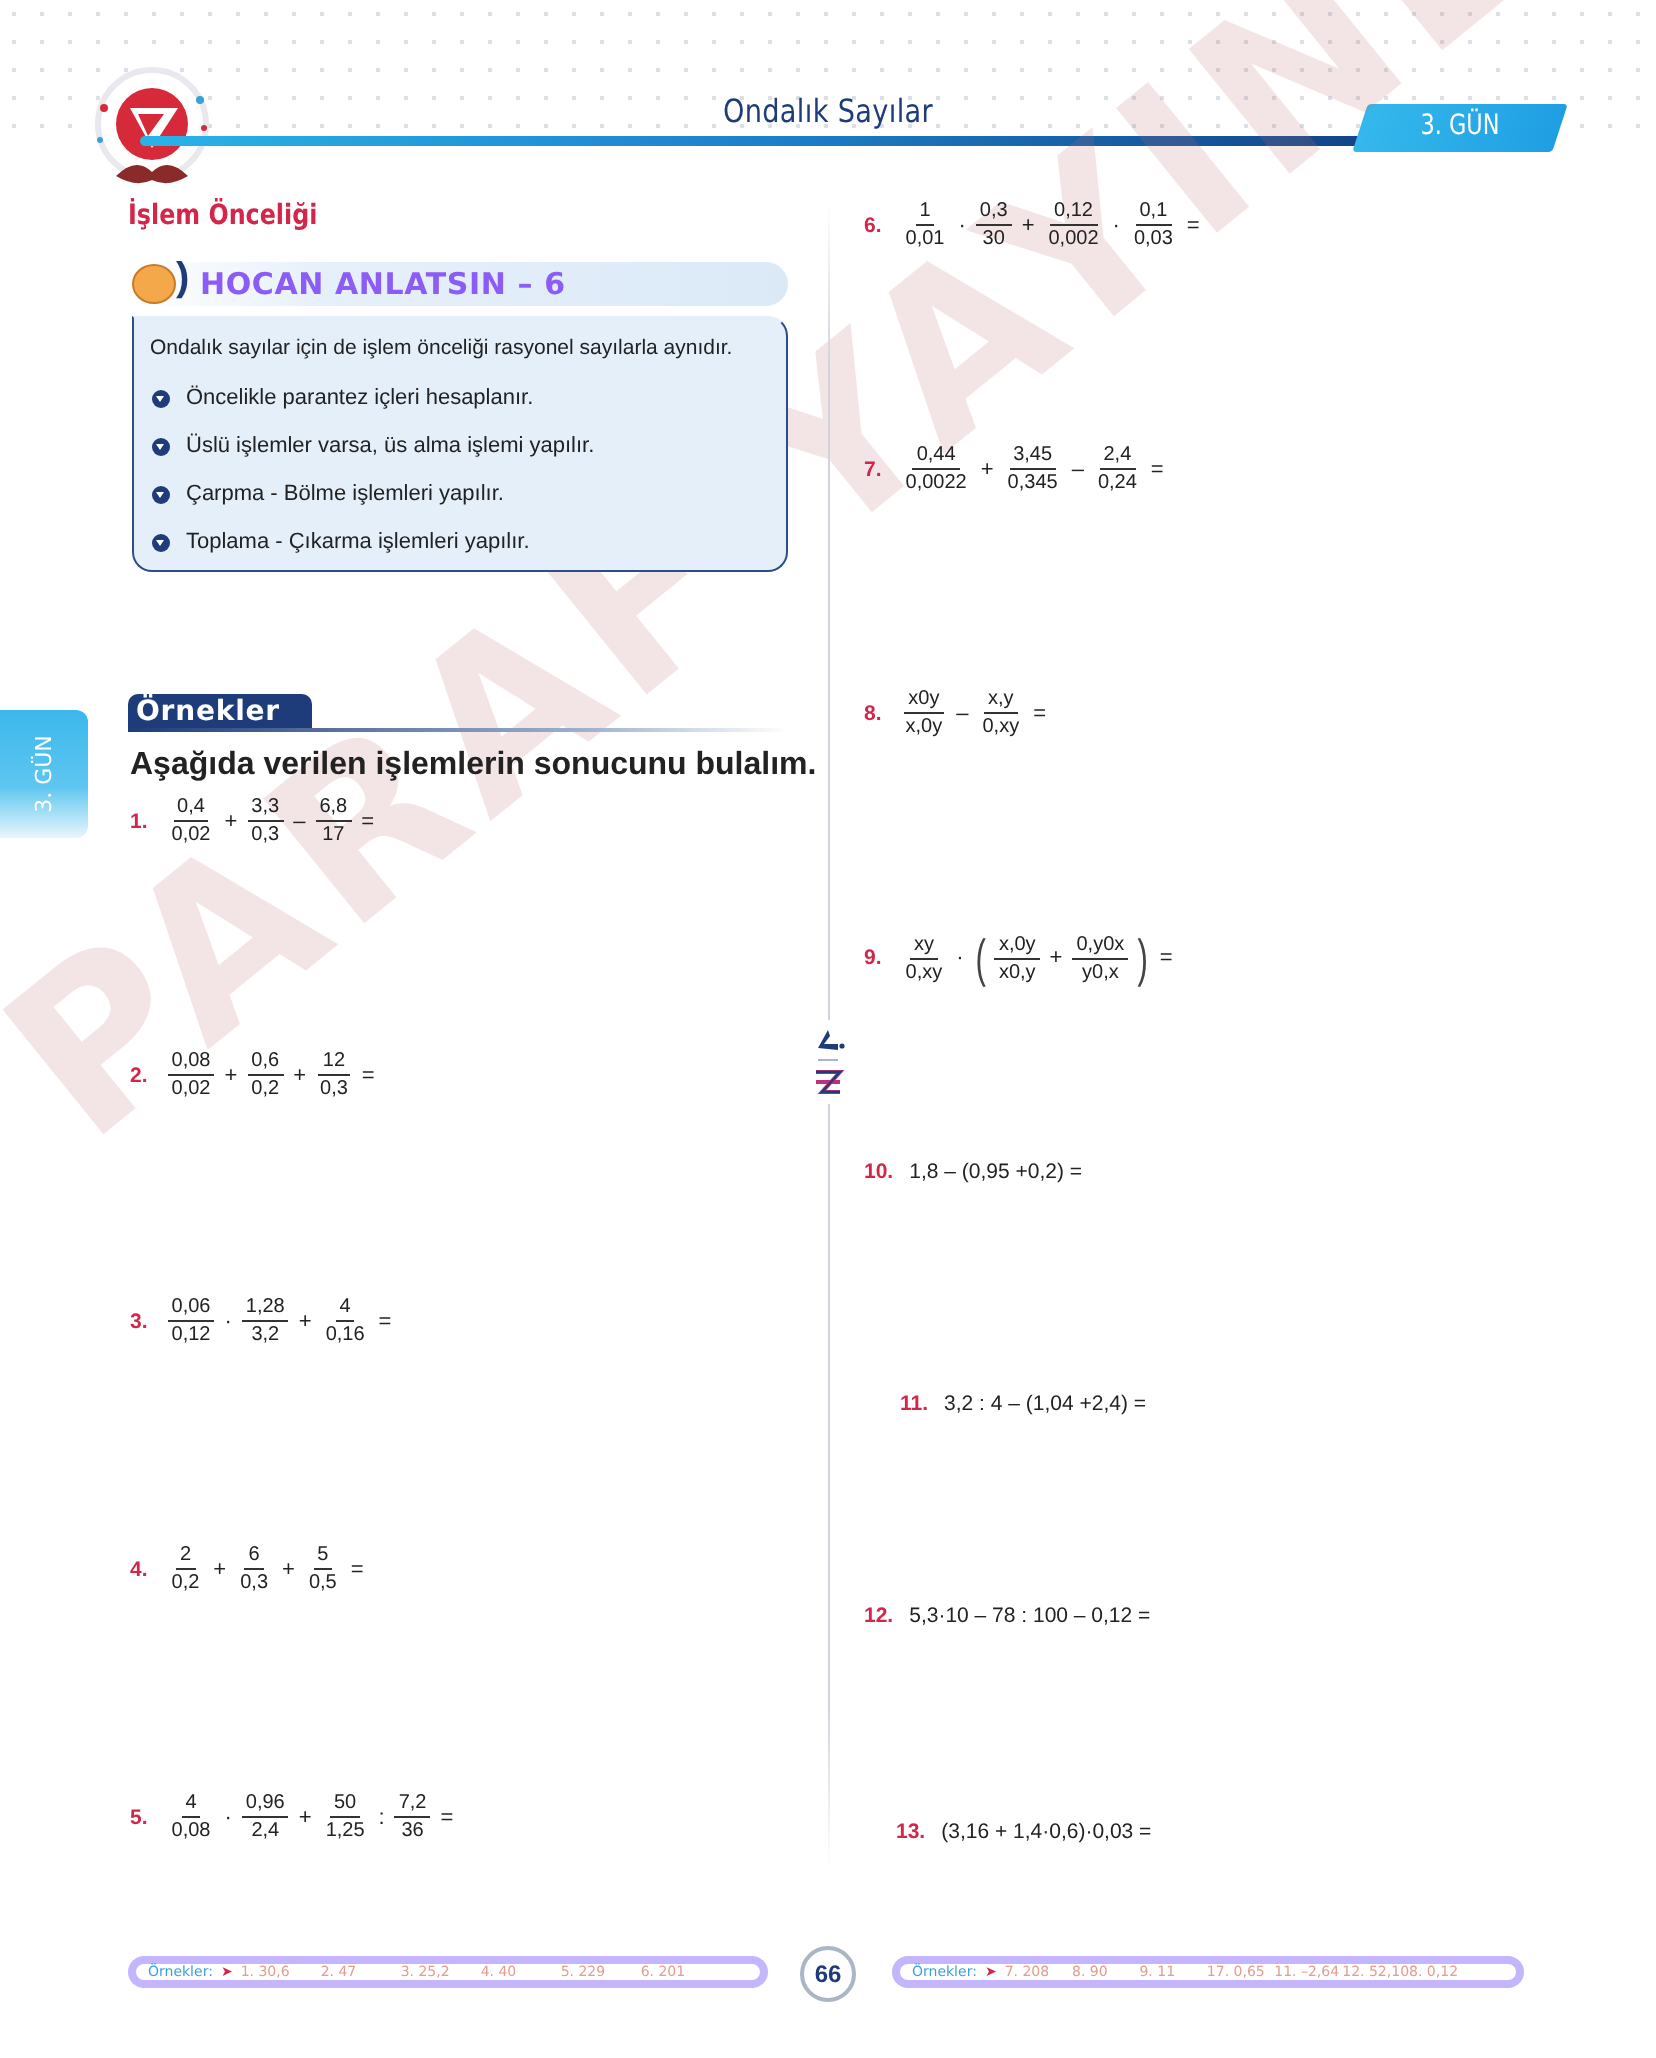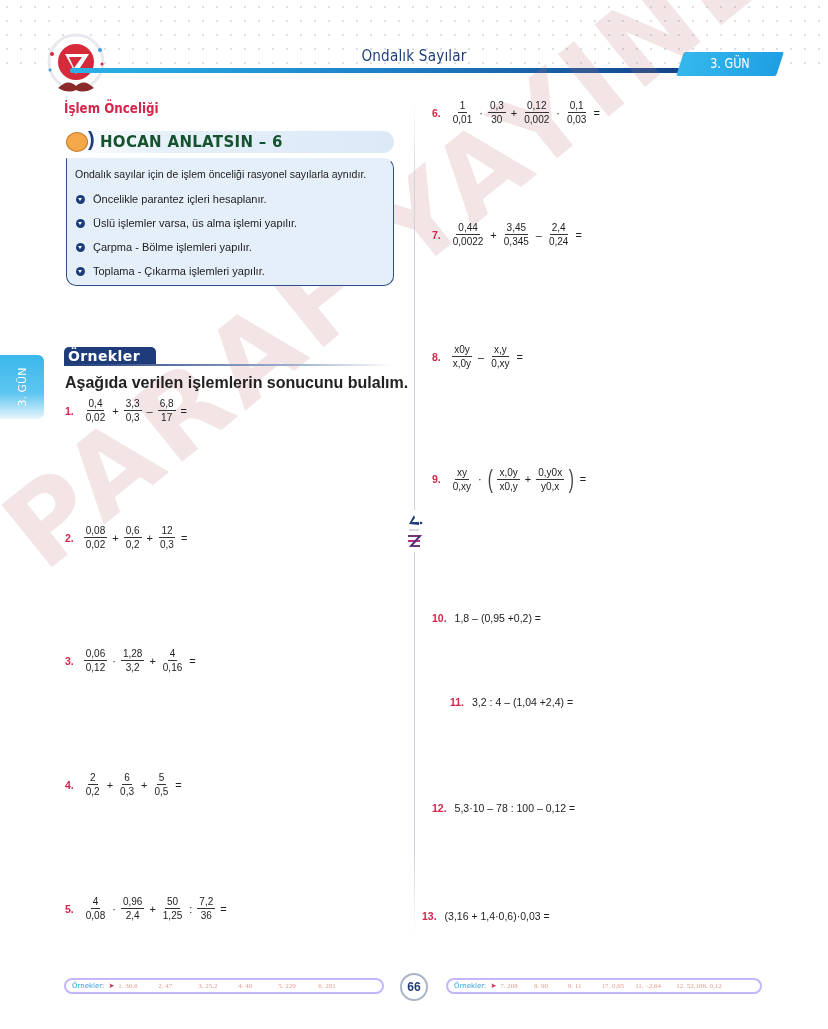--- a/index.html
+++ b/index.html
@@ -62,21 +62,21 @@
   }
   .hocan-face {
     position: absolute; left: 66px; top: 132px; width: 22px; height: 20px;
     border-radius: 50%; background: #f4a84a; border: 1px solid #c77b25;
   }
   .hocan-paren {
     position: absolute; left: 88px; top: 128px; font-size: 20px; color: #1f3c7a; font-weight: bold;
   }
   .hocan-title {
     position: absolute; left: 100px; top: 133px; font-size: 15px; font-weight: bold;
-    color: #14532d; font-family: "DejaVu Sans", sans-serif; letter-spacing: 0.3px;
+    color: #8b5cf6; font-family: "DejaVu Sans", sans-serif; letter-spacing: 0.3px;
   }
   .info-box {
     position: absolute; left: 66px; top: 158px; width: 328px; height: 128px;
     background: #e4eff9; border: 1.5px solid #2d4d86; border-top-color: transparent;
     border-radius: 0 10px 10px 10px;
   }
   .info-intro {
     position: absolute; left: 75px; top: 168px; font-size: 10.5px; color: #222;
   }
   .info-item {
@@ -130,27 +130,27 @@
   
   .watermark {
     position: absolute; left: 20px; top: 480px; font-size: 110px; font-weight: bold;
     color: rgba(190, 110, 110, 0.18); transform: rotate(-39deg); transform-origin: left center;
     letter-spacing: 6px; white-space: nowrap; font-family: "DejaVu Sans", sans-serif;
     pointer-events: none;
   }
 
   
   .footer-pill {
-    position: absolute; top: 978px; height: 16px; border: 2px solid #c4b5fd; border-radius: 9px;
+    position: absolute; top: 978px; height: 16px; border: 4px solid #c4b5fd; border-radius: 9px;
     display: flex; align-items: center; font-size: 7px; color: #e39c8e; white-space: nowrap;
     font-family: "DejaVu Sans", sans-serif;
   }
   .footer-pill .lbl { color: #3aa0dc; margin: 0 4px 0 6px; }
   .footer-pill .arr { color: #d4254a; margin-right: 4px; }
-  .footer-pill .ans { margin-right: 0; font-family: Liberation Serif, serif; }
+  .footer-pill .ans { margin-right: 0; }
   .page-num {
     position: absolute; left: 400px; top: 973px; width: 28px; height: 28px; border-radius: 50%;
     border: 2px solid #aab5c6; color: #1f3c7a; font-size: 12px; font-weight: bold;
     display: flex; align-items: center; justify-content: center;
   }
 </style>
 </head>
 <body>
 
 <div class="dots"></div>
@@ -370,33 +370,33 @@
         <span class="d">x0,y</span>
       </span>
       <span class="op">+</span>
       <span class="frac">
         <span class="n">0,y0x</span>
         <span class="d">y0,x</span>
       </span>
       <span class="paren">)</span>
       <span class="op">=</span>
     </div>
-    <div class="problem" style="left: 432px; top: 612px;">
+    <div class="problem" style="left: 432px; top: 580px;">
       <span class="pnum">10.</span>
       <span class="inline-expr">1,8 – (0,95 +0,2) =</span>
     </div>
     <div class="problem" style="left: 450px; top: 696px;">
       <span class="pnum">11.</span>
       <span class="inline-expr">3,2 : 4 – (1,04 +2,4) =</span>
     </div>
     <div class="problem" style="left: 432px; top: 802px; text-align: right;">
       <span class="pnum">12.</span>
       <span class="inline-expr">5,3·10 – 78 : 100 – 0,12 =</span>
     </div>
-    <div class="problem" style="left: 422px; top: 910px;">
+    <div class="problem" style="left: 448px; top: 910px;">
       <span class="pnum">13.</span>
       <span class="inline-expr">(3,16 + 1,4·0,6)·0,03 =</span>
     </div>
   </div>
 
 <div class="divider"></div>
 <svg class="center-mark" viewBox="0 0 22 42">
   <rect width="22" height="42" fill="#fff"></rect>
   <path d="M6 14 L11 5 L12 8 L9 12 L16 12 L16 15 Z" fill="#1f3c7a"></path>
   <circle cx="18" cy="13" r="1.3" fill="#1f3c7a"></circle>

